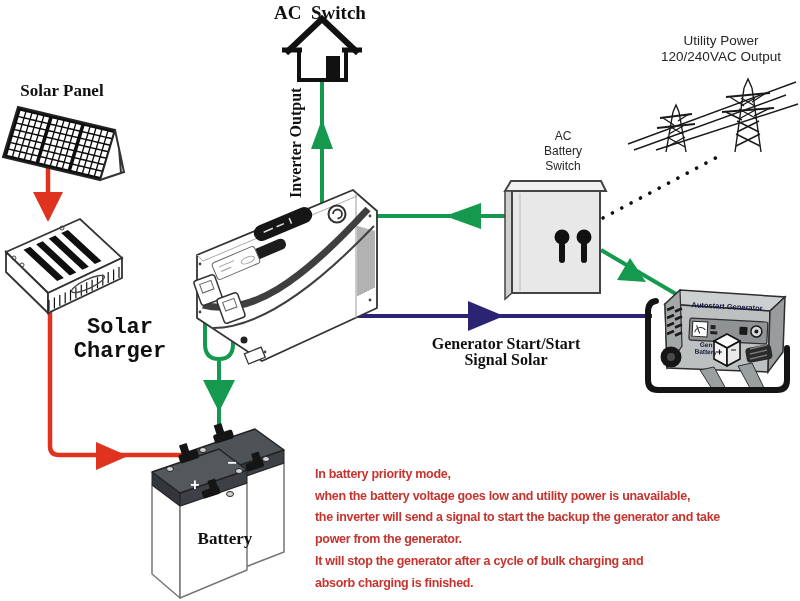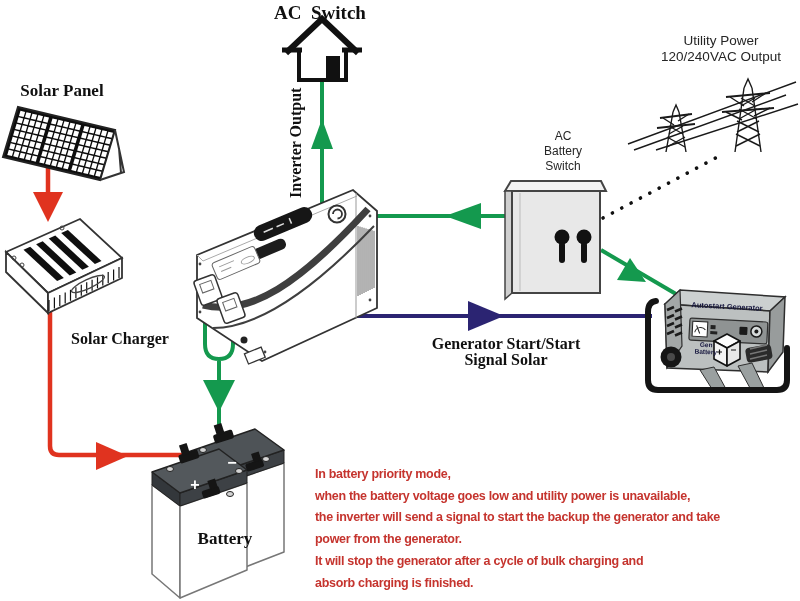--- a/index.html
+++ b/index.html
@@ -6,21 +6,21 @@
   #stage{position:relative;width:800px;height:601px;background:#ffffff;overflow:hidden;
          font-family:"Liberation Sans",sans-serif;}
   #art{position:absolute;left:0;top:0;}
   .lbl{position:absolute;text-align:center;color:#101010;line-height:1.1;}
   .serif{font-family:"Liberation Serif","DejaVu Serif",serif;font-weight:700;}
   .sans{font-family:"Liberation Sans",sans-serif;color:#262626;font-weight:400;}
   .pre{white-space:pre;}
   #lbl-ac-loads{left:250px;top:3px;width:140px;font-size:19px;}
   #lbl-inverter-output{left:226px;top:134px;width:140px;font-size:16px;transform:rotate(-90deg);}
   #lbl-solar-panel{left:2px;top:82px;width:120px;font-size:17px;}
-  #lbl-solar-charger{left:60px;top:330px;width:120px;font-size:16px;}
+  #lbl-solar-charger{left:60px;top:316px;width:120px;font-size:22px;font-family:Liberation Mono, monospace;}
   #lbl-battery{left:165px;top:530px;width:120px;font-size:17px;}
   #lbl-transfer{left:513px;top:129px;width:100px;font-size:12px;line-height:15px;}
   #lbl-utility{left:631px;top:33px;width:180px;font-size:13.5px;line-height:16px;}
   #lbl-gensignal{left:416px;top:336px;width:180px;font-size:16px;line-height:16px;}
   #note{left:315px;top:464px;width:490px;position:absolute;color:#c5342e;font-weight:700;
         font-size:12.5px;letter-spacing:-0.3px;line-height:21.7px;text-align:left;}
   #lbl-autogen{left:683px;top:303px;width:88px;font-size:7.5px;font-weight:700;color:#16163e;
         transform:rotate(3deg);}
   #lbl-genbattery{left:690px;top:341px;width:32px;font-size:6.5px;font-weight:700;color:#16163e;
         line-height:7px;transform:rotate(3deg);}

